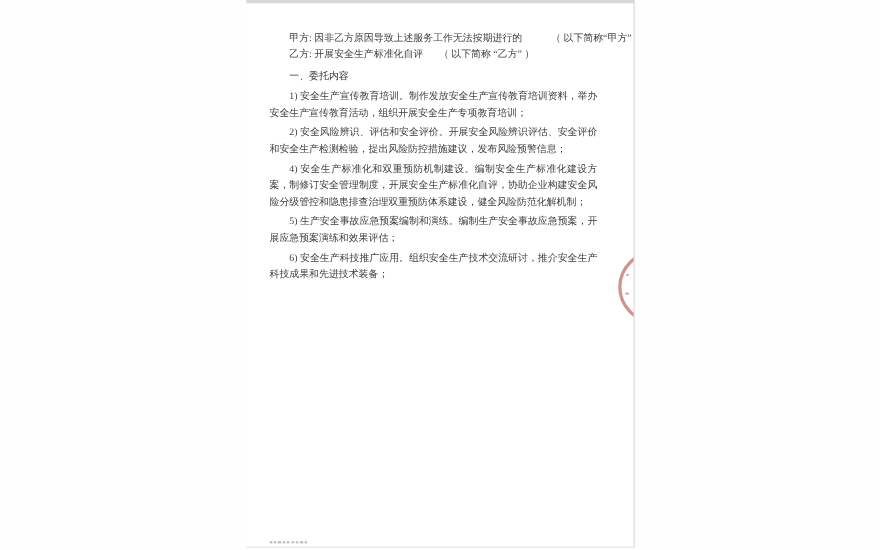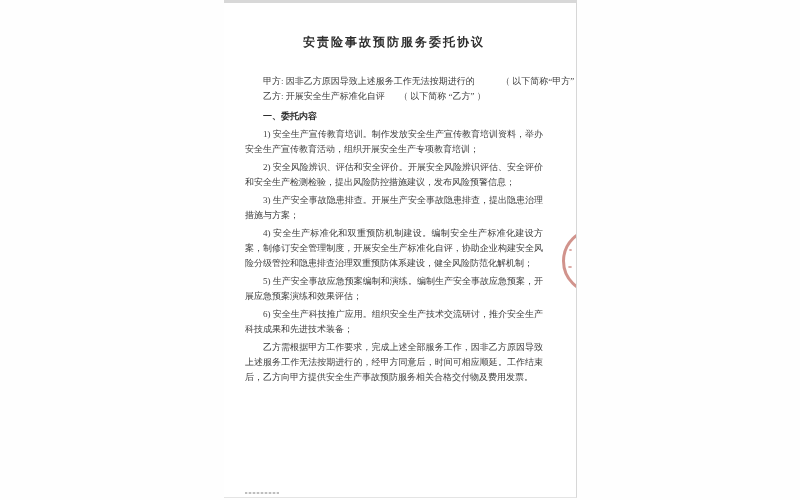--- a/index.html
+++ b/index.html
@@ -48,21 +48,21 @@
   .parties {
     margin-top: 24px;
   }
   .party-line {
     white-space: nowrap;
     text-indent: 18px;
   }
   .party-line .note { margin-left: 24px; }
   .party-line.party-b .note { margin-left: 12px; }
   .sec-heading {
-    font-weight: bold;
+    font-weight: normal;
     color: #2e2e2e;
     text-indent: 18px;
     margin: 5px 0 3px 0;
   }
   .para {
     margin: 0 0 3px 0;
     text-indent: 18px;
     text-align: justify;
   }
   .item {
@@ -100,46 +100,43 @@
   }
 </style>
 </head>
 <body>
 
 <div class="canvas">
   <div class="scan-page">
 
     <div class="content">
 
-      <div class="doc-title">安责险事故预防服务委托协议</div>
 
       <div class="parties">
         <div class="party-line party-a">
           <span>甲方:</span>
           <span>因非乙方原因导致上述服务工作无法按期进行的</span>
           <span class="note">（ 以下简称“甲方” ）</span>
         </div>
         <div class="party-line party-b">
           <span>乙方:</span>
           <span>开展安全生产标准化自评</span>
           <span class="note">（ 以下简称 “乙方” ）</span>
         </div>
       </div>
 
       <div class="sec-heading">一、委托内容</div>
 
 
       <p class="item">1) 安全生产宣传教育培训。制作发放安全生产宣传教育培训资料，举办安全生产宣传教育活动，组织开展安全生产专项教育培训；</p>
       <p class="item">2) 安全风险辨识、评估和安全评价。开展安全风险辨识评估、安全评价和安全生产检测检验，提出风险防控措施建议，发布风险预警信息；</p>
-      <p class="item">3) 生产安全事故隐患排查。开展生产安全事故隐患排查，提出隐患治理措施与方案；</p>
       <p class="item">4) 安全生产标准化和双重预防机制建设。编制安全生产标准化建设方案，制修订安全管理制度，开展安全生产标准化自评，协助企业构建安全风险分级管控和隐患排查治理双重预防体系建设，健全风险防范化解机制；</p>
       <p class="item">5) 生产安全事故应急预案编制和演练。编制生产安全事故应急预案，开展应急预案演练和效果评估；</p>
       <p class="item">6) 安全生产科技推广应用。组织安全生产技术交流研讨，推介安全生产科技成果和先进技术装备；</p>
 
-      <p class="para">乙方需根据甲方工作要求，完成上述全部服务工作，因非乙方原因导致上述服务工作无法按期进行的，经甲方同意后，时间可相应顺延。工作结束后，乙方向甲方提供安全生产事故预防服务相关合格交付物及费用发票。</p>
 
 
     </div>
 
     <div class="seal"></div>
     <div class="seal-speck1"></div>
     <div class="seal-speck2"></div>
 
     <div class="microtext"></div>
 

